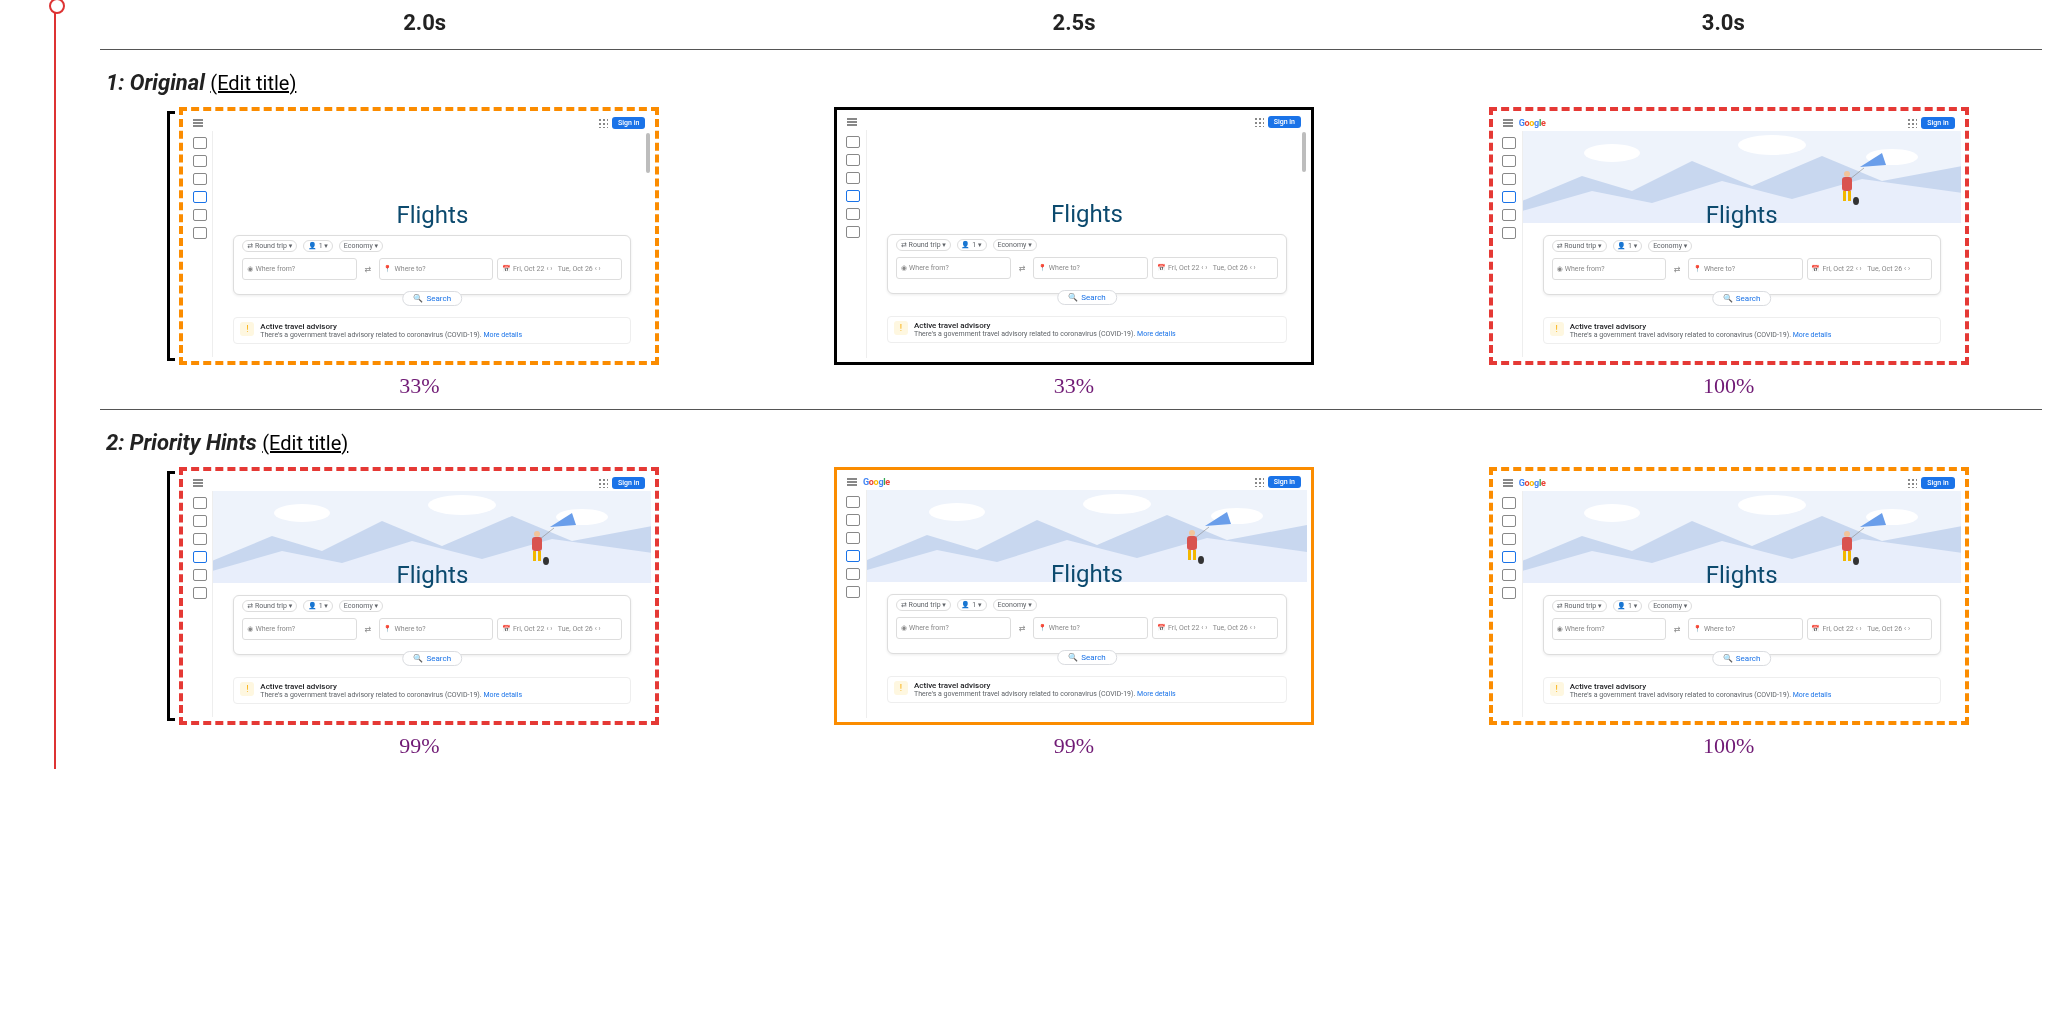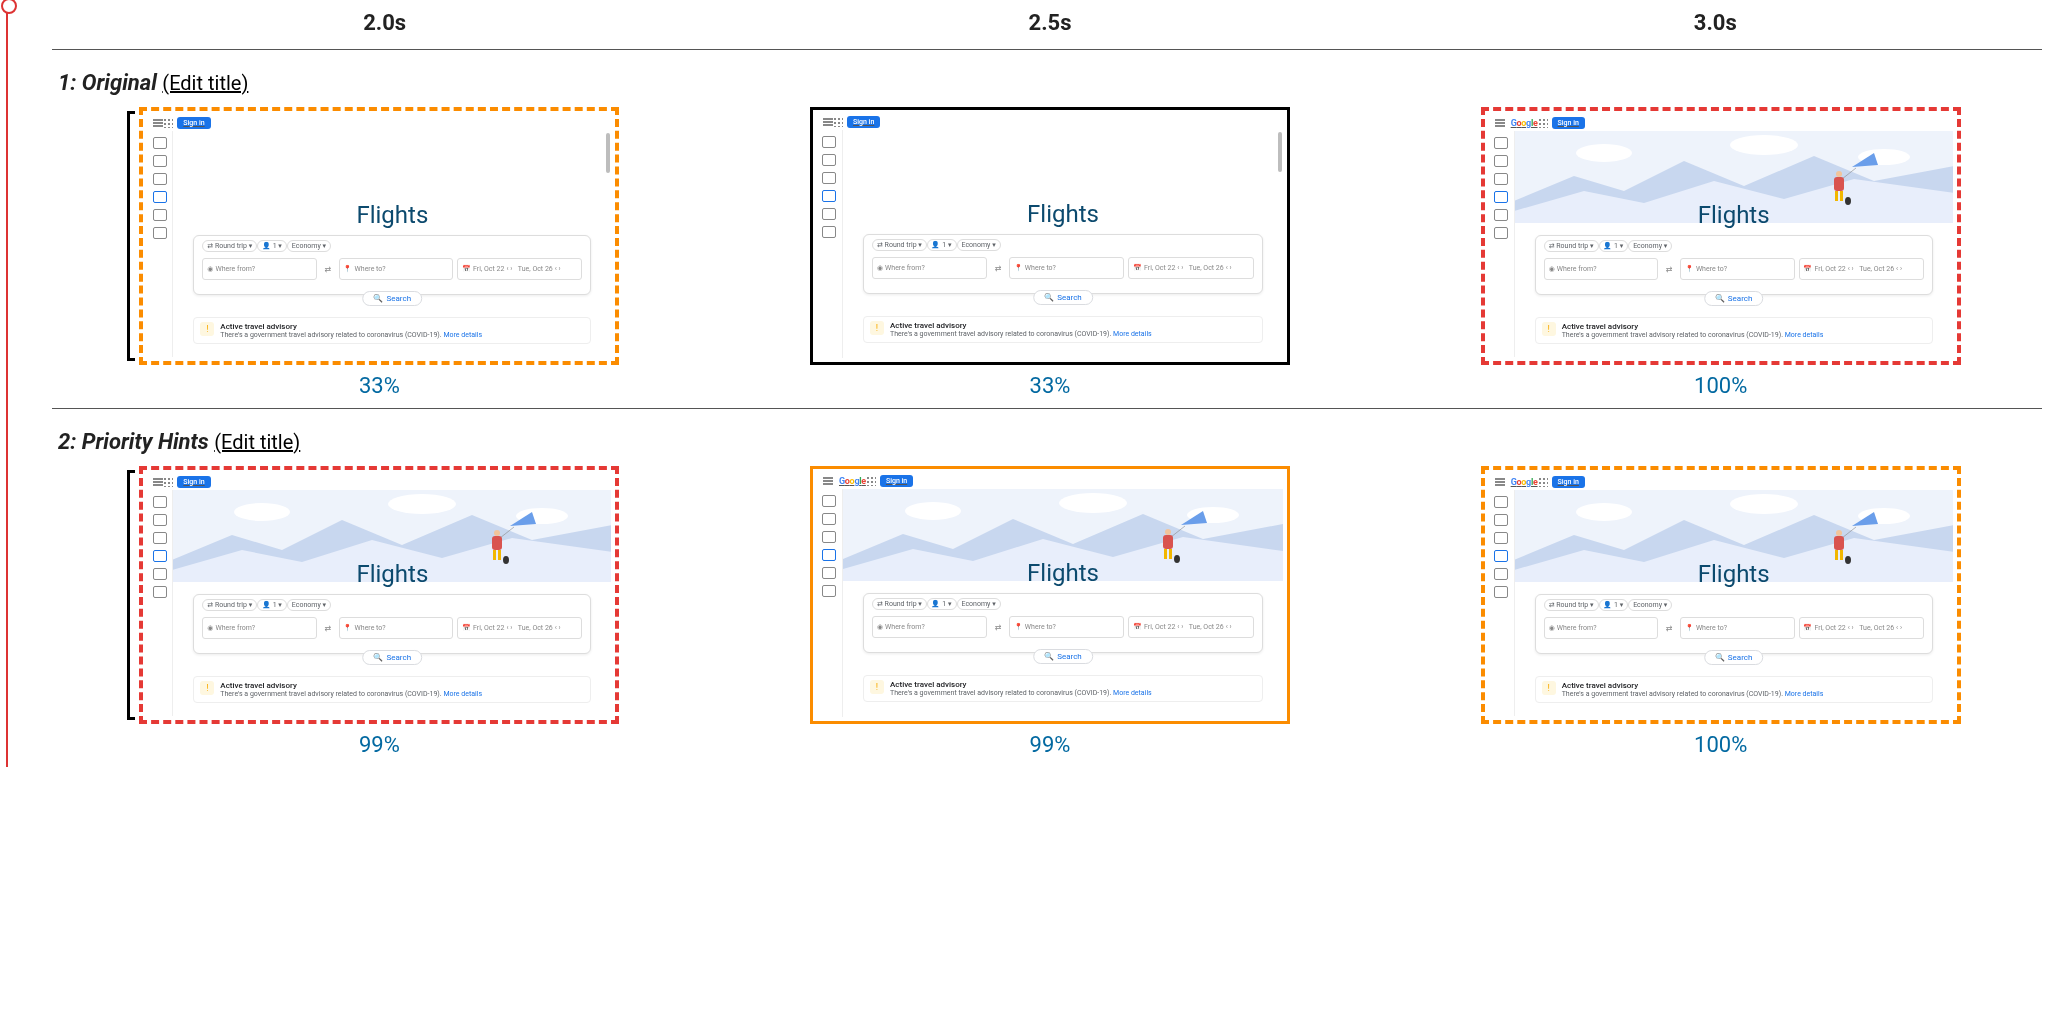--- a/index.html
+++ b/index.html
@@ -6,20 +6,21 @@
   body {
     font-family: -apple-system, BlinkMacSystemFont, "Segoe UI", Roboto, Helvetica, Arial, sans-serif;
     background: #fff;
     color: #222;
     width: 2048px;
     padding: 0;
   }
   .page {
     position: relative;
     padding-left: 16px;
+    margin-left: 48px;
   }
   .timeline {
     position: absolute;
     left: 6px;
     top: 0;
     bottom: 0;
     width: 2px;
     background: #d33;
   }
   .timeline::before {
@@ -85,39 +86,39 @@
     left: -16px;
     top: 0;
     bottom: 0;
     width: 8px;
     border-top: 3px solid #000;
     border-bottom: 3px solid #000;
     border-left: 3px solid #000;
   }
   .pct {
     font-size: 22px;
-    color: #0369a1;
+    color: #701a75;
     margin-top: 8px;
+    font-family: Liberation Serif, serif;
   }
 
   
   .shot {
     position: absolute;
     inset: 4px;
     overflow: hidden;
     font-size: 8px;
     color: #555;
   }
   .shot .topbar {
     display: flex;
-    justify-content: flex-start;
+    justify-content: space-between;
     align-items: center;
     padding: 2px 6px;
     height: 16px;
-    text-decoration: underline;
   }
   .shot .menu-icon {
     width: 10px; height: 8px;
     background:
       linear-gradient(#888,#888) 0 0/10px 2px no-repeat,
       linear-gradient(#888,#888) 0 3px/10px 2px no-repeat,
       linear-gradient(#888,#888) 0 6px/10px 2px no-repeat;
   }
   .shot .glogo { font-weight: 700; font-size: 9px; letter-spacing: -0.3px; }
   .shot .glogo .b{color:#4285F4}.shot .glogo .r{color:#EA4335}
@@ -152,21 +153,21 @@
     position:absolute; left:0; right:0; top:70px;
     text-align:center; font-size:24px; color:#0c4a6e; font-weight:400;
     font-family: "Google Sans", Roboto, Arial, sans-serif;
   }
   .shot .searchcard {
     position:absolute; left:20px; right:20px; top:104px; height:60px;
     background:#fff; border:1px solid #ddd; border-radius:6px;
     box-shadow: 0 1px 3px rgba(0,0,0,.08);
     padding:4px 8px;
   }
-  .shot .sc-row1 { display:flex; color:#5f6368; font-size:7px; }
+  .shot .sc-row1 { display:flex; gap:6px; color:#5f6368; font-size:7px; }
   .shot .pill { border:1px solid #ddd; border-radius:10px; padding:0 4px; height:12px; line-height:11px; }
   .shot .sc-row2 {
     display:flex; gap:4px; margin-top:6px; height:22px;
   }
   .shot .field {
     border:1px solid #ddd; border-radius:3px; flex:1;
     display:flex; align-items:center; padding:0 4px; gap:2px;
     color:#888; font-size:7px;
   }
   .shot .swap {

